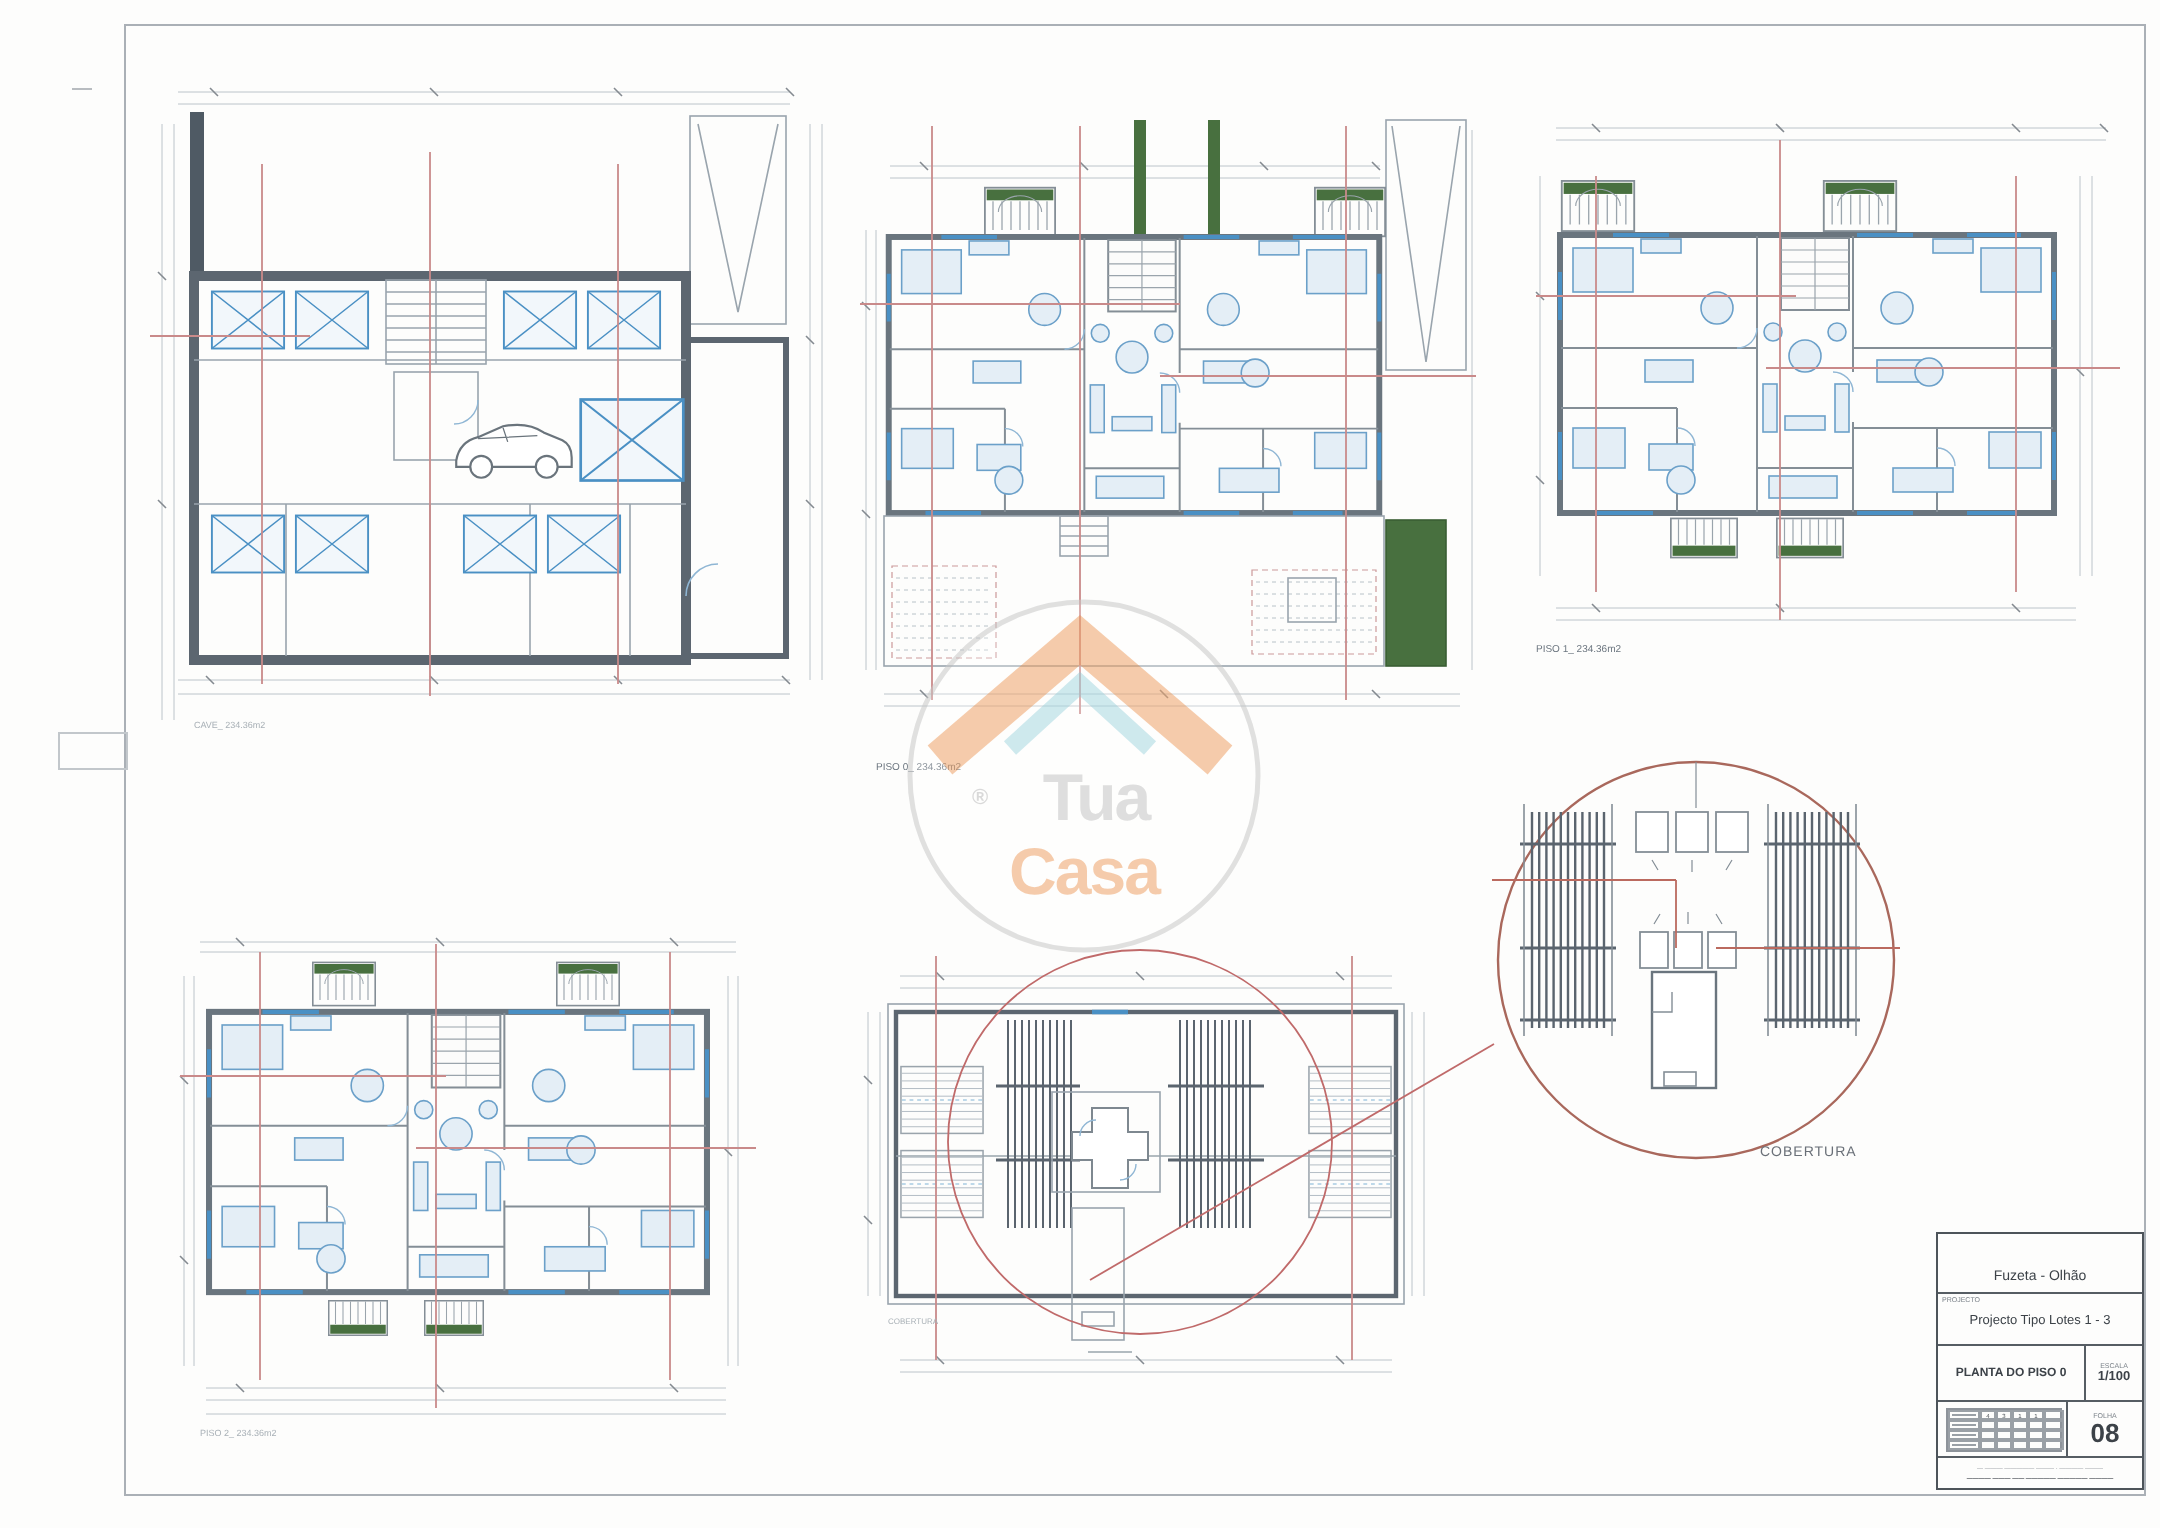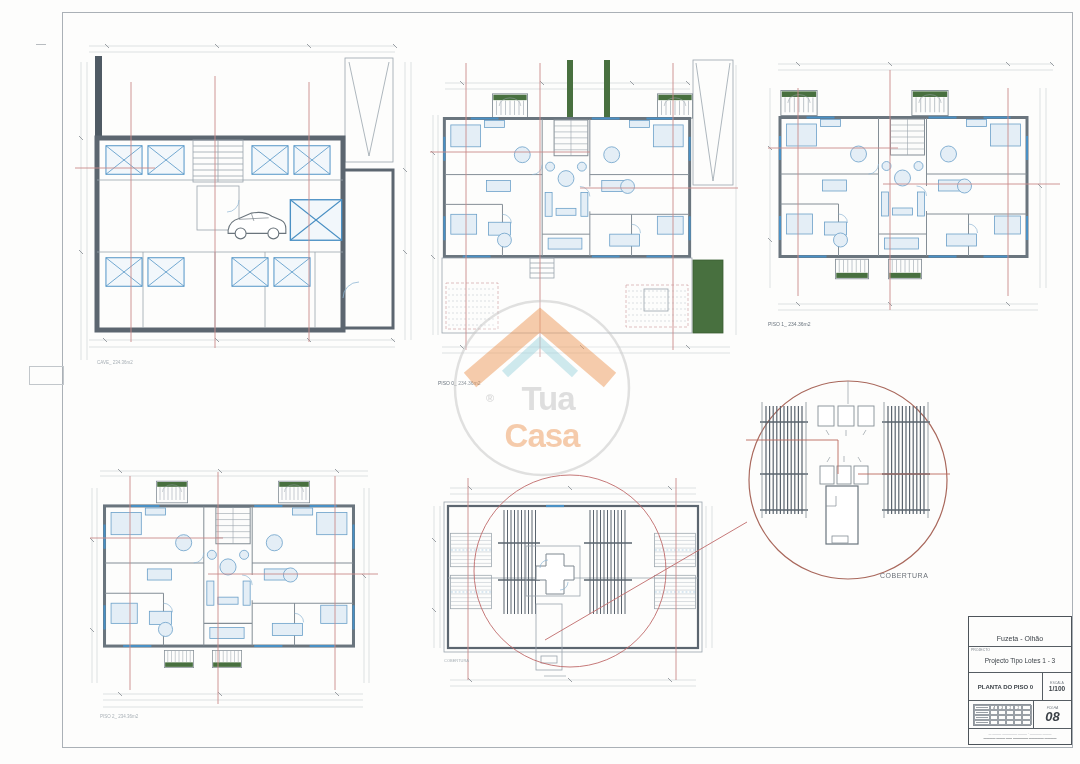--- a/index.html
+++ b/index.html
@@ -29,21 +29,21 @@
   #tb-project{height:26px;}
   #tb-project .mini{position:absolute;top:1px;left:2px;font-size:3.5px;color:#7c838a;}
   #tb-project .val{position:absolute;top:10px;width:100%;text-align:center;font-size:6.5px;}
   #tb-titlerow{height:28px;display:flex;}
   #tb-title{flex:1;display:flex;align-items:center;justify-content:center;
        font-weight:bold;font-size:6px;text-align:center;padding:0 2px;}
   #tb-scale{width:28px;border-left:1px solid #565d63;display:flex;flex-direction:column;
        align-items:center;justify-content:center;}
   #tb-scale .mini{font-size:3.5px;color:#7c838a;}
   #tb-scale .val{font-size:6.5px;font-weight:bold;}
-  #tb-revrow{height:28px;display:flex;font-style:italic;}
+  #tb-revrow{height:28px;display:flex;}
   #tb-revtable{width:64px;padding:3px 2px 2px 4px;box-sizing:border-box;}
   .rev-grid{display:grid;grid-template-columns:16px 8px 8px 8px 8px 10px;
        grid-auto-rows:5px;border:0.5px solid #8d939a;}
   .rev-cell{border:0.5px solid #9aa0a6;font-size:3px;display:flex;align-items:center;
        justify-content:center;color:#4a5056;overflow:hidden;}
   .rev-lbl-line{width:80%;height:0;border-top:0.5px solid #9aa0a6;margin:auto;}
   #tb-sheet{flex:1;border-left:1px solid #565d63;display:flex;flex-direction:column;
        align-items:center;justify-content:center;}
   #tb-sheet .mini{font-size:3.5px;color:#7c838a;}
   #tb-sheet .val{font-size:13px;font-weight:bold;line-height:1;}

